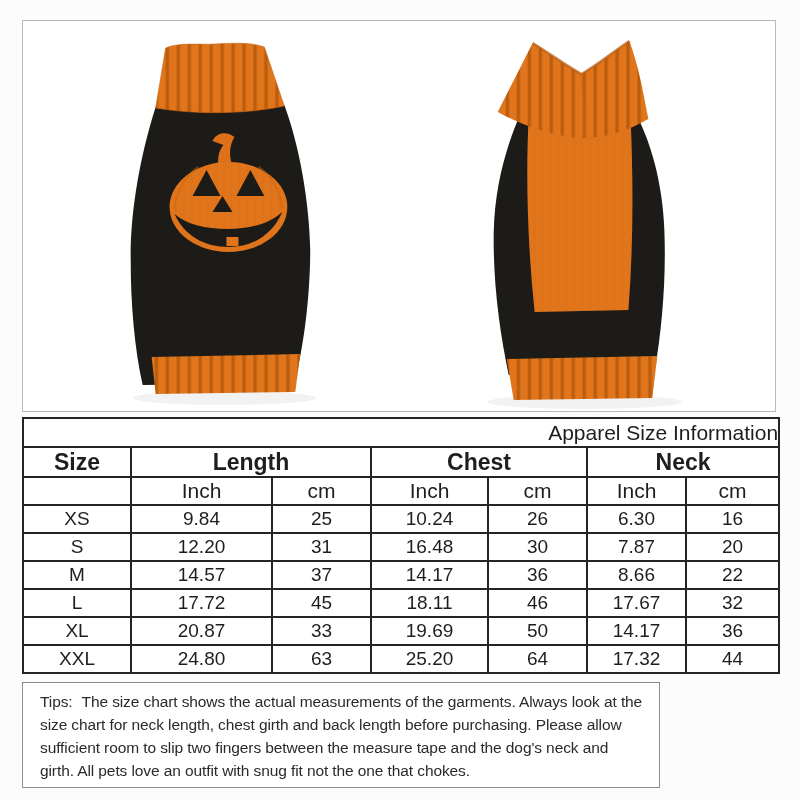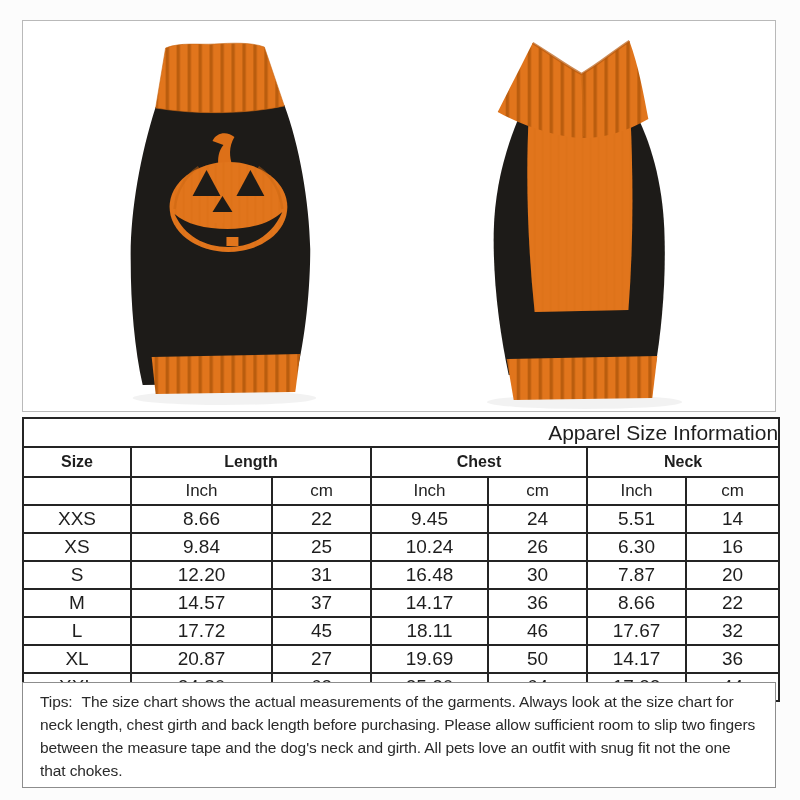--- a/index.html
+++ b/index.html
@@ -24,25 +24,25 @@
   .size-table td,.size-table th{
     border:2px solid #242424;
     text-align:center;vertical-align:middle;
     padding:0;
     font-size:19px;line-height:24px;height:26px;
     overflow:hidden;white-space:nowrap;
   }
   .size-table .title-cell{
     text-align:right;font-size:21px;height:27px;padding-left:7px;font-weight:400;
   }
-  .size-table th{font-weight:700;font-size:16px;height:28px;margin-top:34px;}
-  .size-table .unit-row td{font-size:17px;}
+  .size-table th{font-weight:700;font-size:23px;height:28px;margin-top:34px;}
+  .size-table .unit-row td{font-size:21px;}
   
   .tips-box{
-    position:absolute;left:22px;top:682px;width:754px;height:106px;
+    position:absolute;left:22px;top:682px;width:638px;height:106px;
     box-sizing:border-box;border:1px solid #8d8d8d;background:#ffffff;
     padding:7px 15px 0 17px;
     font-size:15.5px;line-height:23px;color:#2a2a2a;letter-spacing:-0.1px;
   }
   .tips-box .tips-label{margin-right:9px;}
 </style>
 </head>
 <body>
 
 <div class="photo-box">
@@ -127,29 +127,20 @@
       <td>Inch</td>
       <td>cm</td>
       <td>Inch</td>
       <td>cm</td>
       <td>Inch</td>
       <td>cm</td>
     </tr>
   </thead>
   <tbody>
       <tr>
-        <td>XXS</td>
-        <td>8.66</td>
-        <td>22</td>
-        <td>9.45</td>
-        <td>24</td>
-        <td>5.51</td>
-        <td>14</td>
-      </tr>
-      <tr>
         <td>XS</td>
         <td>9.84</td>
         <td>25</td>
         <td>10.24</td>
         <td>26</td>
         <td>6.30</td>
         <td>16</td>
       </tr>
       <tr>
         <td>S</td>
@@ -174,21 +165,21 @@
         <td>17.72</td>
         <td>45</td>
         <td>18.11</td>
         <td>46</td>
         <td>17.67</td>
         <td>32</td>
       </tr>
       <tr>
         <td>XL</td>
         <td>20.87</td>
-        <td>27</td>
+        <td>33</td>
         <td>19.69</td>
         <td>50</td>
         <td>14.17</td>
         <td>36</td>
       </tr>
       <tr>
         <td>XXL</td>
         <td>24.80</td>
         <td>63</td>
         <td>25.20</td>

